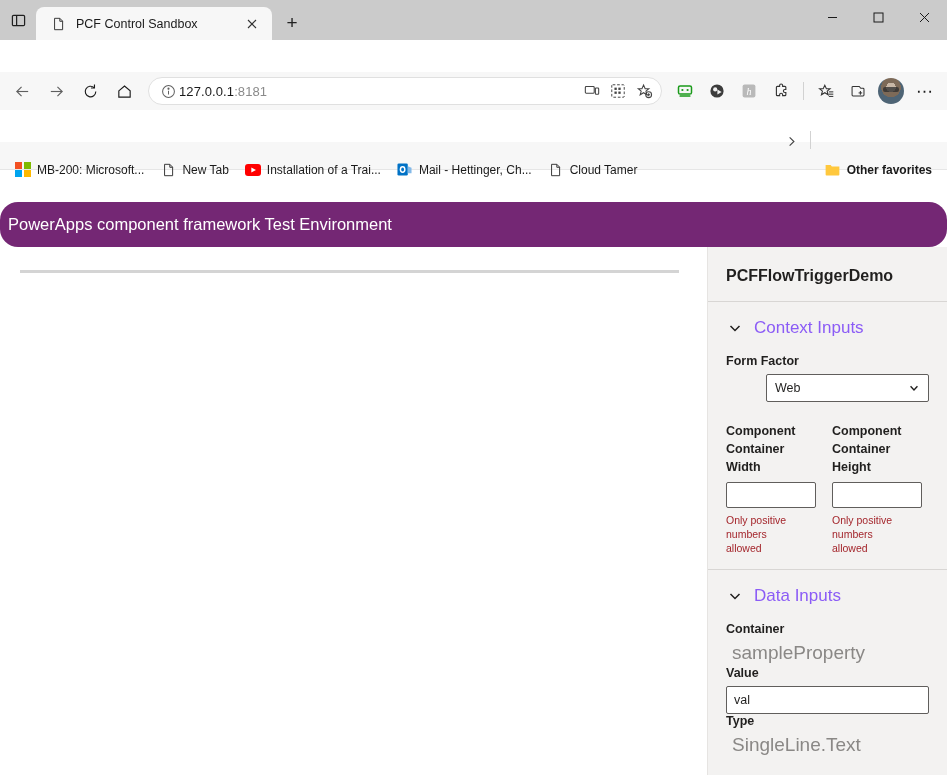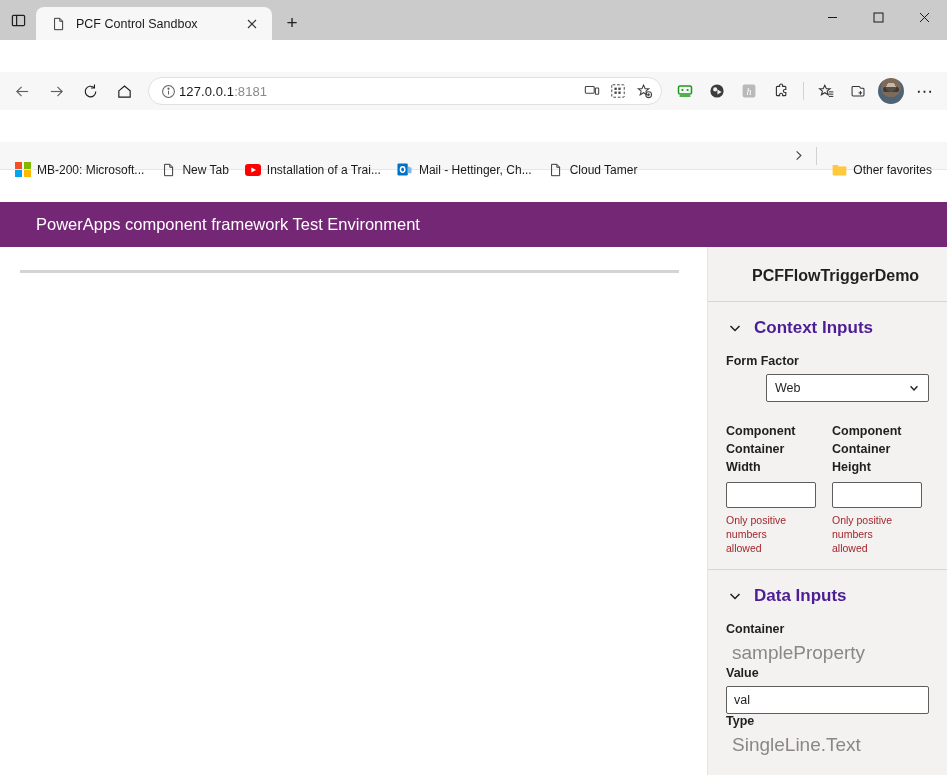--- a/index.html
+++ b/index.html
@@ -143,21 +143,21 @@
   }
   .bm {
     display: flex; align-items: center; gap: 6px;
     padding: 3px 7px; border-radius: 4px;
     font-size: 12px; color: #1a1a1a;
     white-space: nowrap;
     margin-top: 28px;
   }
   .bm-ico { width: 16px; height: 16px; display:flex; align-items:center; justify-content:center; flex:0 0 16px;}
   .bm-right {
-    margin-left: auto; display: flex; align-items: center; gap: 2px;
+    margin-left: auto; display: flex; align-items: flex-start; gap: 2px; font-weight: bold;
   }
   .chev-more {
     width: 22px; height: 22px; display:flex; align-items:center; justify-content:center;
     color:#444;
   }
 
   
   .winlogo { display: grid; grid-template-columns: 7px 7px; grid-template-rows: 7px 7px; gap: 1.5px; }
   .winlogo i { display:block; }
 
@@ -166,22 +166,23 @@
     flex: 1;
     display: flex; flex-direction: column;
     background: #ffffff;
     position: relative;
     overflow: hidden;
   }
   .app-header {
     background: #742774;
     height: 45px;
     display: flex; align-items: center;
-    padding-left: 36px;
+    padding-left: 8px;
     flex: 0 0 45px;
+    border-radius: 18px;
   }
   .app-header-title {
     color: #ffffff;
     font-size: 16.5px;
     font-weight: 400;
   }
   .app-body { flex: 1; display: flex; overflow: hidden; }
 
   .canvas {
     flex: 1;
@@ -202,36 +203,35 @@
     background: #f3f2f1;
     border-left: 1px solid #e6e4e2;
     overflow: hidden;
     position: relative;
   }
   .panel-title {
     font-size: 16px;
     font-weight: bold;
     color: #201f1e;
     padding: 20px 16px 16px 18px;
-    margin-left: 26px;
   }
   .panel-sep { height: 1px; background: #d8d6d4; }
 
   .section { padding: 16px 18px 14px 18px; }
   .section-head {
     display: flex; align-items: center; gap: 10px;
     margin-bottom: 16px;
   }
   .chev {
     width: 18px; height: 18px;
     display: flex; align-items: center; justify-content: center;
     color: #201f1e;
   }
   .section-title {
-    font-size: 17px; font-weight: bold; color: #4c1d95;
+    font-size: 17px; font-weight: normal; color: #8b5cf6;
   }
   .field-label {
     font-size: 12.5px; font-weight: bold; color: #201f1e;
     margin-bottom: 6px;
   }
   .select-wrap { position: relative; padding-left: 40px; }
   select.ctrl {
     width: 100%; height: 28px;
     font-family: "Liberation Sans", sans-serif;
     font-size: 12.5px; color: #201f1e;

